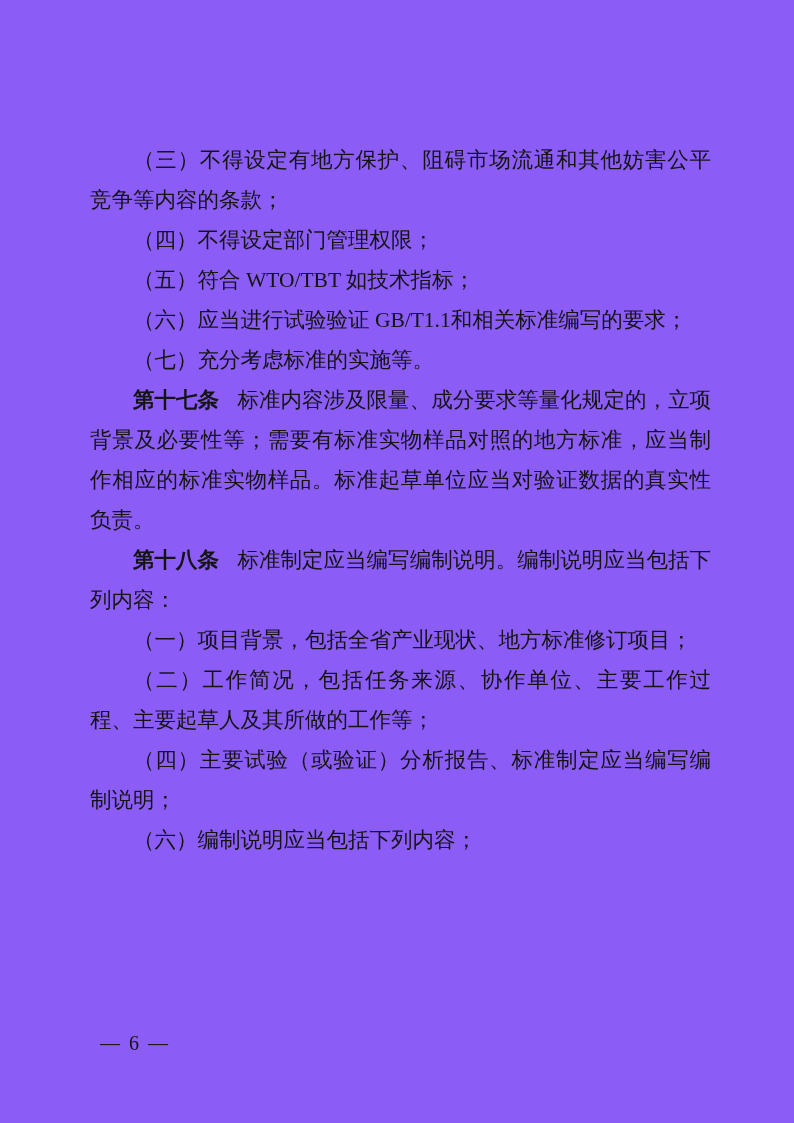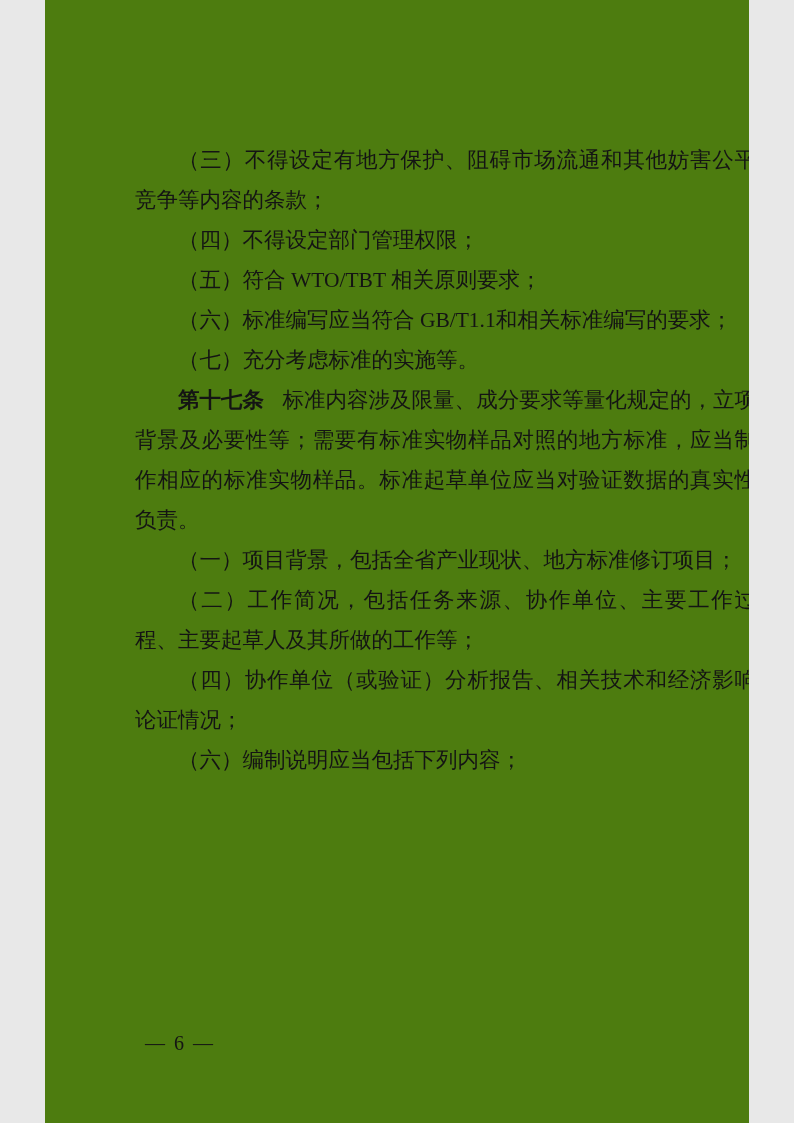--- a/index.html
+++ b/index.html
@@ -2,24 +2,24 @@
 <html><head>
 <meta charset="utf-8">
 <style>
   html, body {
     margin: 0;
     padding: 0;
     background: #e8e8e8;
   }
   .page {
     position: relative;
-    width: 704px;
+    width: 794px;
     height: 1123px;
     margin: 0 auto;
-    background: #4d7c0f;
+    background: #8b5cf6;
     color: #141414;
     font-family: "Liberation Serif", "DejaVu Serif", serif;
     overflow: hidden;
   }
   .content {
     position: absolute;
     left: 90px;
     top: 140px;
     width: 621px;
     font-size: 21.5px;
@@ -51,35 +51,36 @@
 <body>
 
 <div class="page">
 
   <div class="content">
 
     <p class="para">（三）不得设定有地方保护、阻碍市场流通和其他妨害公平竞争等内容的条款；</p>
 
     <p class="para">（四）不得设定部门管理权限；</p>
 
-    <p class="para">（五）符合 WTO/TBT 相关原则要求；</p>
+    <p class="para">（五）符合 WTO/TBT 如技术指标；</p>
 
-    <p class="para">（六）标准编写应当符合 GB/T1.1和相关标准编写的要求；</p>
+    <p class="para">（六）应当进行试验验证 GB/T1.1和相关标准编写的要求；</p>
 
     <p class="para">（七）充分考虑标准的实施等。</p>
 
     <p class="para"><span class="article-title">第十七条</span><span>标准内容涉及限量、成分要求等量化规定的，立项背景及必要性等；需要有标准实物样品对照的地方标准，应当制作相应的标准实物样品。标准起草单位应当对验证数据的真实性负责。</span></p>
 
+    <p class="para"><span class="article-title">第十八条</span><span>标准制定应当编写编制说明。编制说明应当包括下列内容：</span></p>
 
     <p class="para">（一）项目背景，包括全省产业现状、地方标准修订项目；</p>
 
     <p class="para">（二）工作简况，包括任务来源、协作单位、主要工作过程、主要起草人及其所做的工作等；</p>
 
 
-    <p class="para">（四）协作单位（或验证）分析报告、相关技术和经济影响论证情况；</p>
+    <p class="para">（四）主要试验（或验证）分析报告、标准制定应当编写编制说明；</p>
 
 
     <p class="para">（六）编制说明应当包括下列内容；</p>
 
   </div>
 
   <div class="footer">— 6 —</div>
 
 </div>
 

